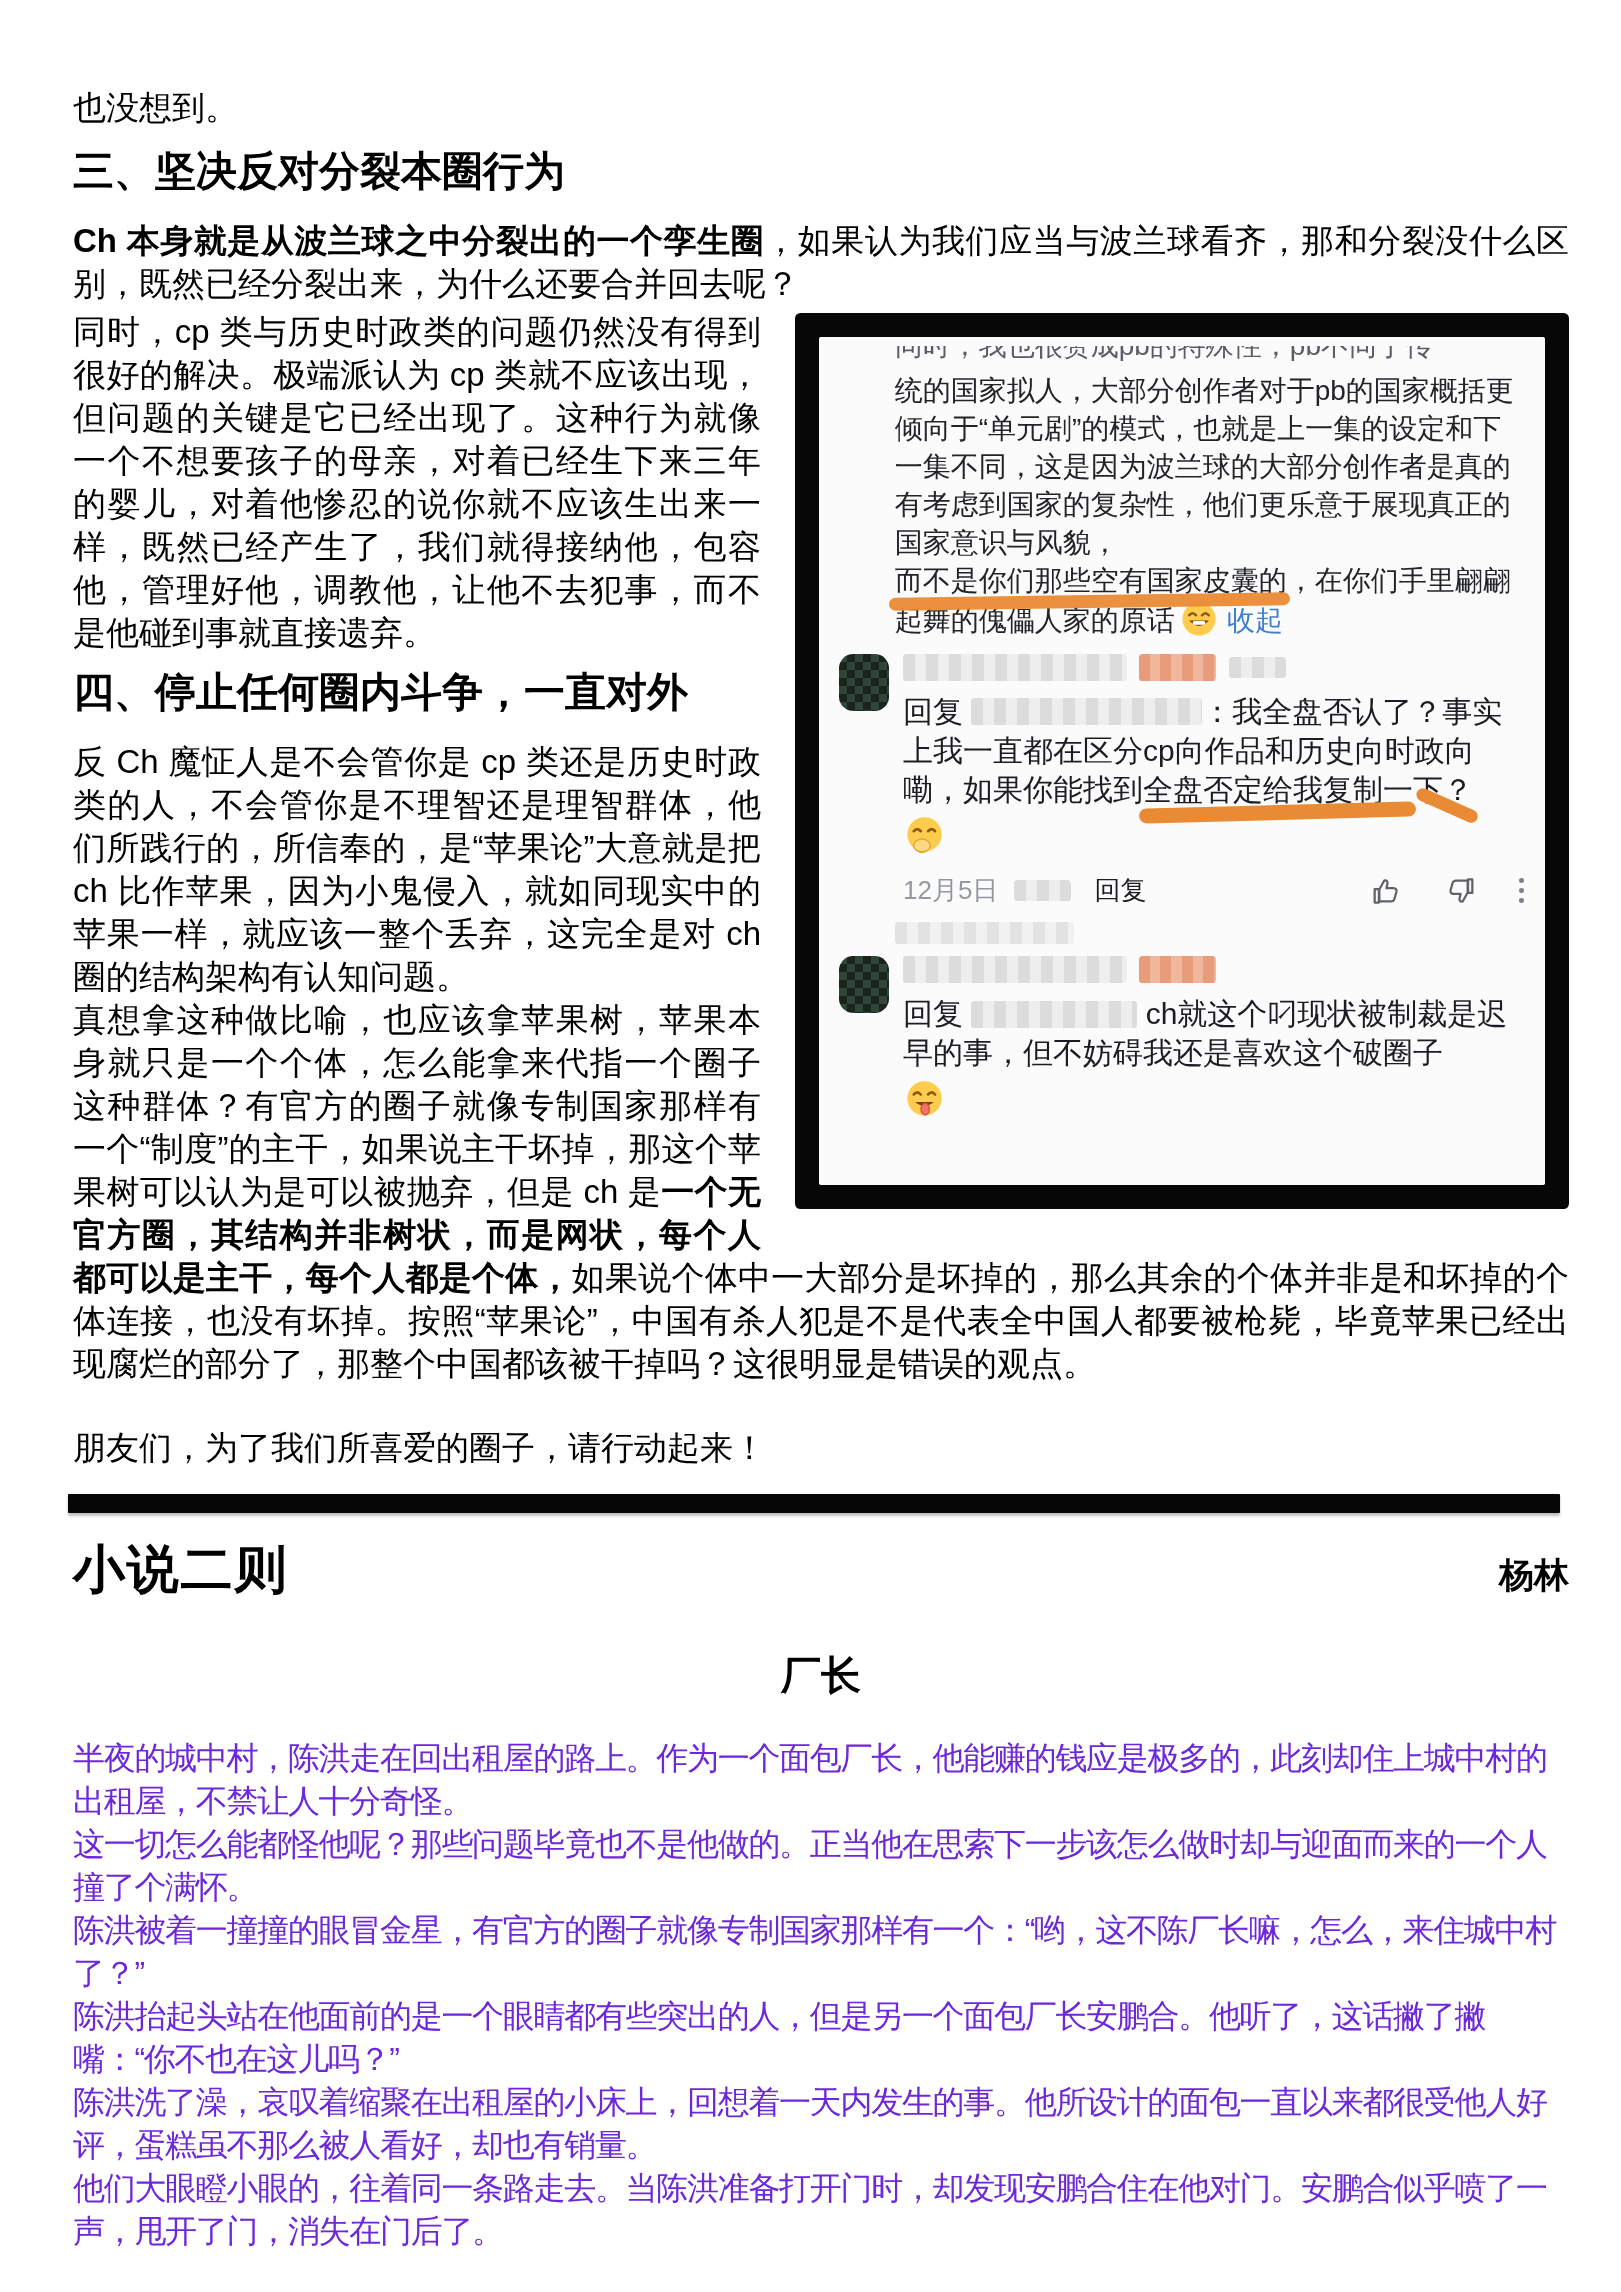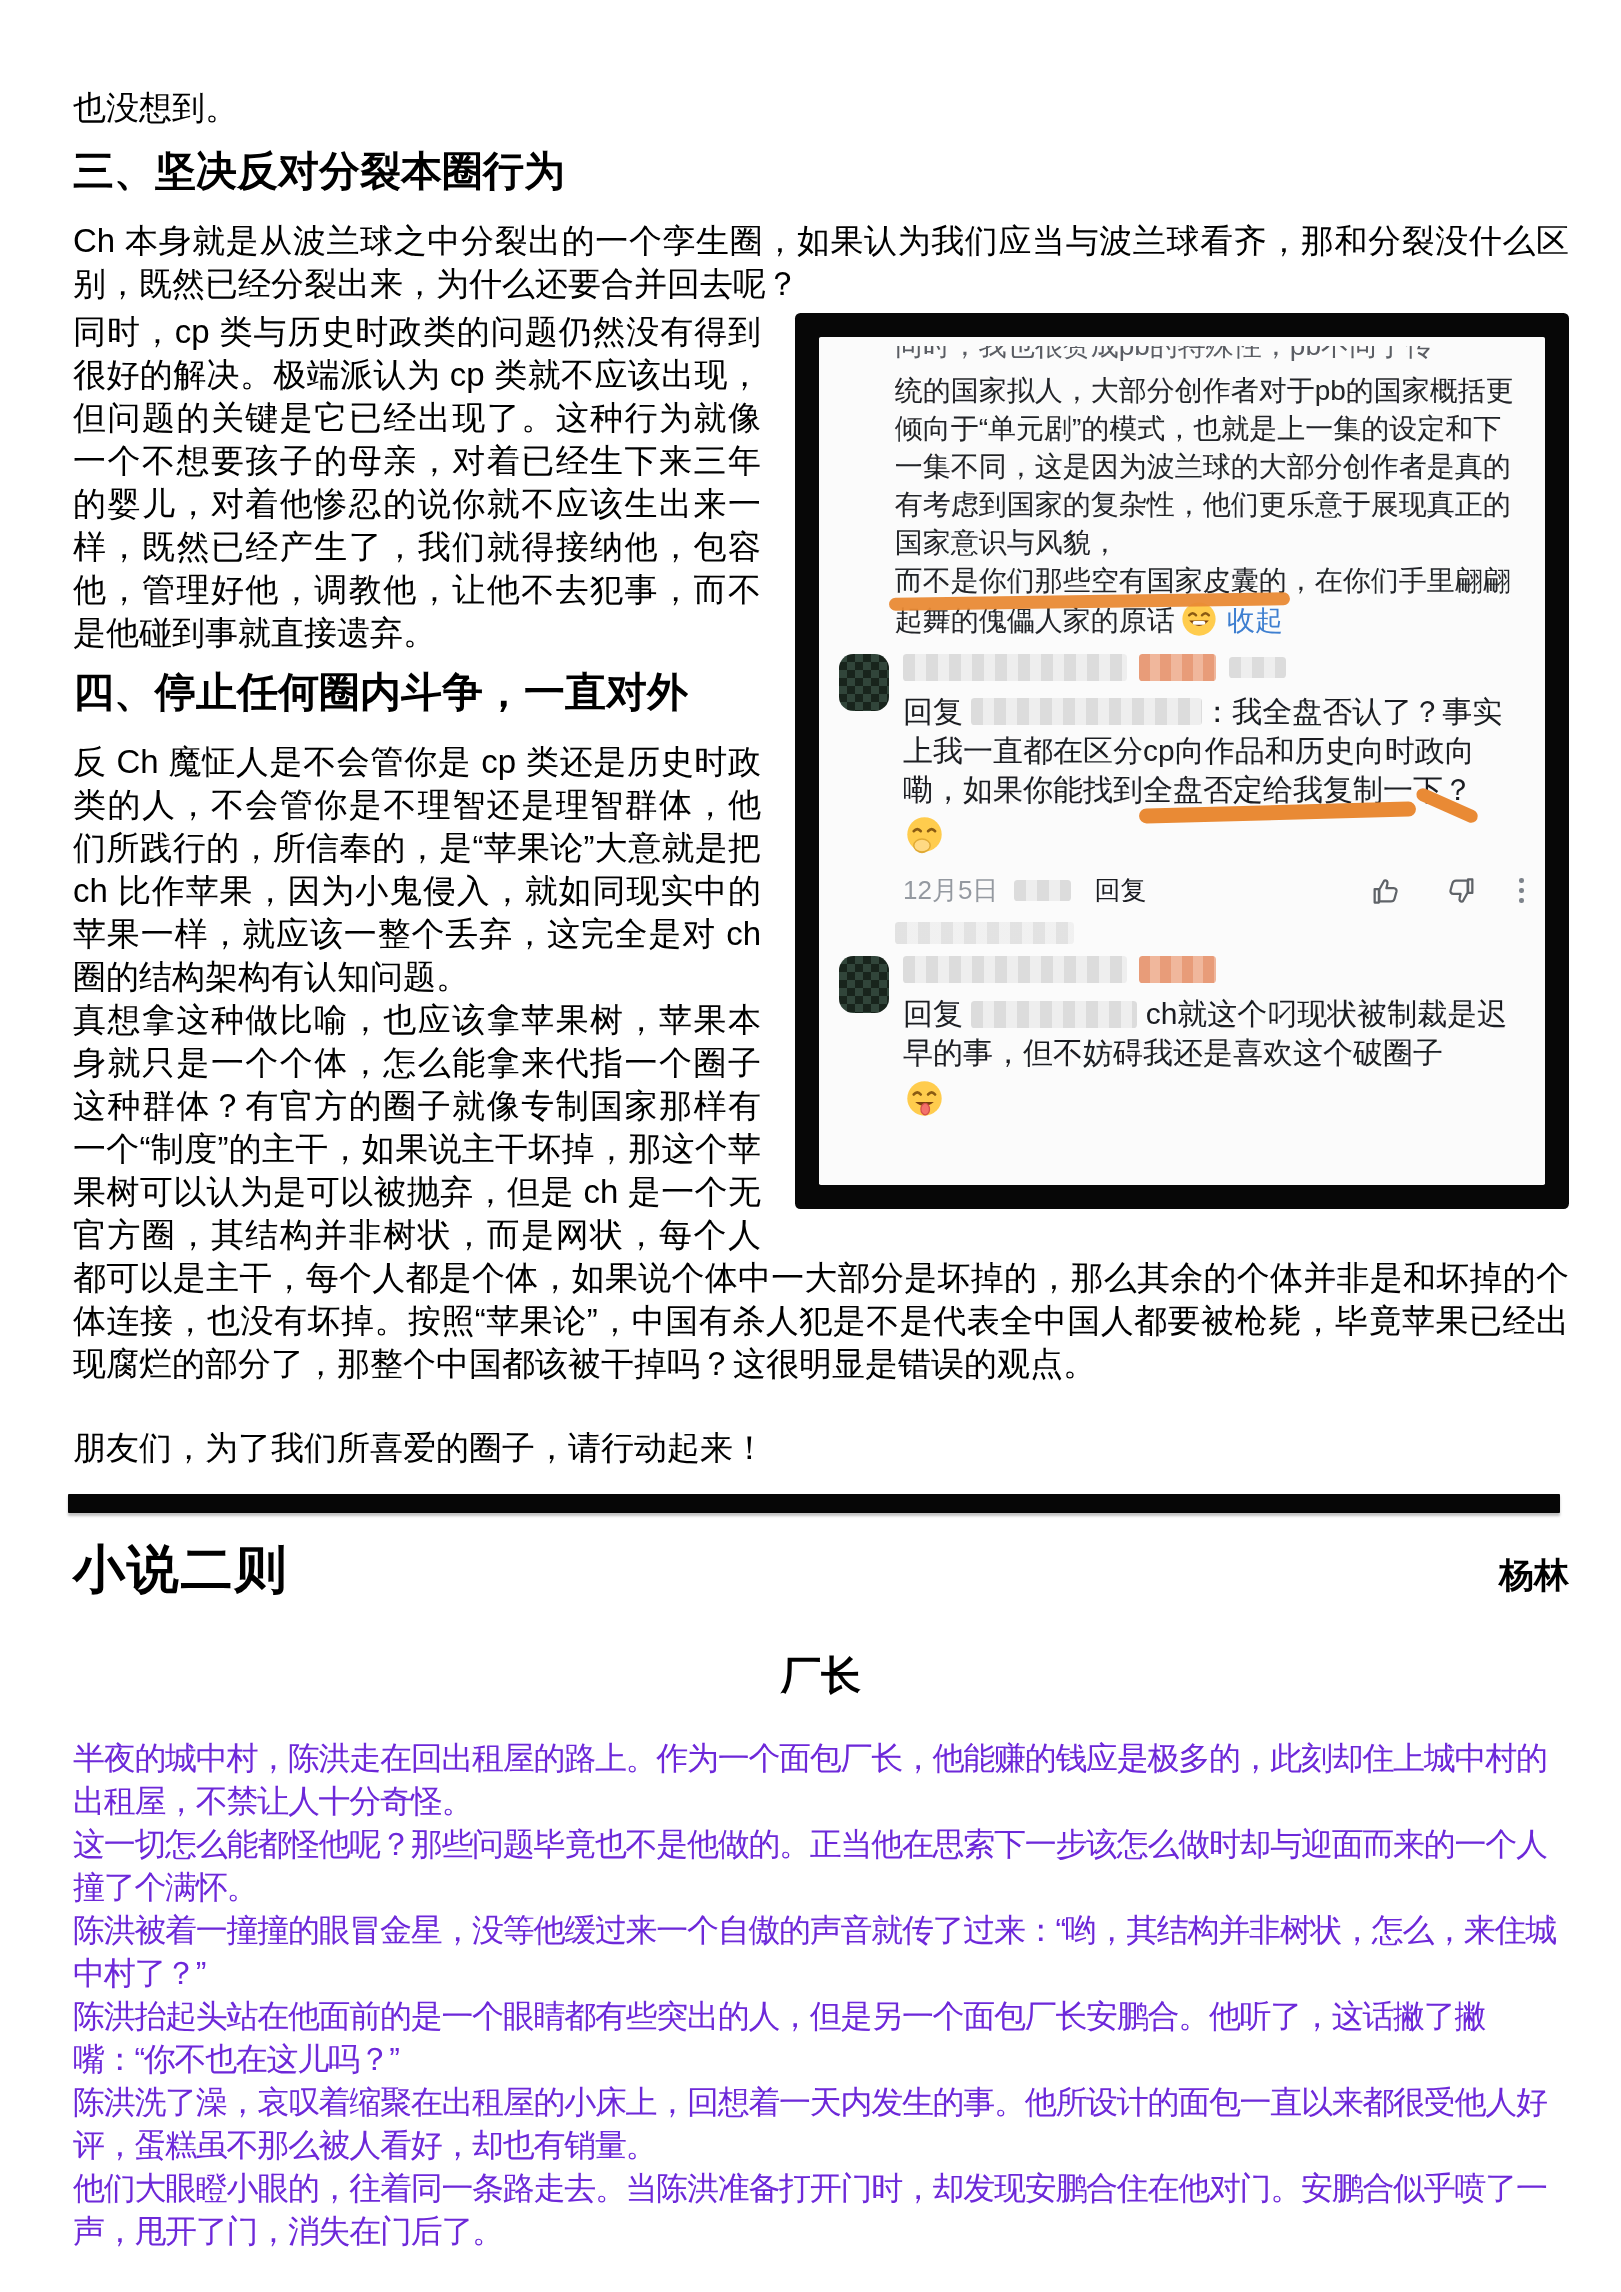--- a/index.html
+++ b/index.html
@@ -4,21 +4,21 @@
 <style>
   html,body{margin:0;padding:0;background:#ffffff;width:1621px;height:2293px;overflow:hidden;}
   body{font-family:"Liberation Sans","DejaVu Sans",sans-serif;color:#000;}
   .page{padding:86px 52px 0 73px;}
 
   
   .lead{font-size:33px;line-height:43px;margin:0 0 16px 0;}
   h2{font-size:41px;line-height:52px;margin:12.5px 0 21.5px 0;font-weight:700;}
   p.body{font-size:33px;line-height:43px;margin:0;text-align:justify;}
   p.intro{margin-bottom:5.4px;}
-  p.body b{font-weight:400;}
+  p.body b{font-weight:700;}
   p.action{margin-top:41px;text-align:left;}
 
   
   .shot{float:right;width:774px;height:896px;margin:3.6px 0 39px 34px;background:#070707;border-radius:5.4px;padding:24px;box-sizing:border-box;}
   .shot-inner{width:100%;height:100%;background:#fbfbfb;overflow:hidden;box-sizing:border-box;padding:9px 16px 0 19.7px;border-radius:1.8px;}
   .quote{margin-left:56px;margin-bottom:9px;}
   .cutline{height:21.5px;overflow:hidden;margin-bottom:3.6px;}
   .cutline span{display:block;margin-top:-19.7px;font-size:28px;color:#5a5d63;}
   .qtext{font-size:28px;line-height:38px;color:#222428;margin:0;}
   .mark1{position:relative;white-space:nowrap;}
@@ -165,20 +165,20 @@
   <div class="title-row">
     <span class="ftitle">小说二则</span>
     <span class="fauthor">杨林</span>
   </div>
 
   <div class="fsub">厂长</div>
 
   <div class="story">
     <p>半夜的城中村，陈洪走在回出租屋的路上。作为一个面包厂长，他能赚的钱应是极多的，此刻却住上城中村的出租屋，不禁让人十分奇怪。</p>
     <p>这一切怎么能都怪他呢？那些问题毕竟也不是他做的。正当他在思索下一步该怎么做时却与迎面而来的一个人撞了个满怀。</p>
-    <p>陈洪被着一撞撞的眼冒金星，没等他缓过来一个自傲的声音就传了过来：“哟，其结构并非树状，怎么，来住城中村了？”</p>
+    <p>陈洪被着一撞撞的眼冒金星，有官方的圈子就像专制国家那样有一个：“哟，这不陈厂长嘛，怎么，来住城中村了？”</p>
     <p>陈洪抬起头站在他面前的是一个眼睛都有些突出的人，但是另一个面包厂长安鹏合。他听了，这话撇了撇嘴：“你不也在这儿吗？”</p>
     <p>陈洪洗了澡，哀叹着缩聚在出租屋的小床上，回想着一天内发生的事。他所设计的面包一直以来都很受他人好评，蛋糕虽不那么被人看好，却也有销量。</p>
     <p>他们大眼瞪小眼的，往着同一条路走去。当陈洪准备打开门时，却发现安鹏合住在他对门。安鹏合似乎喷了一声，甩开了门，消失在门后了。</p>
   </div>
 
 </div>
 
 
 </body></html>

